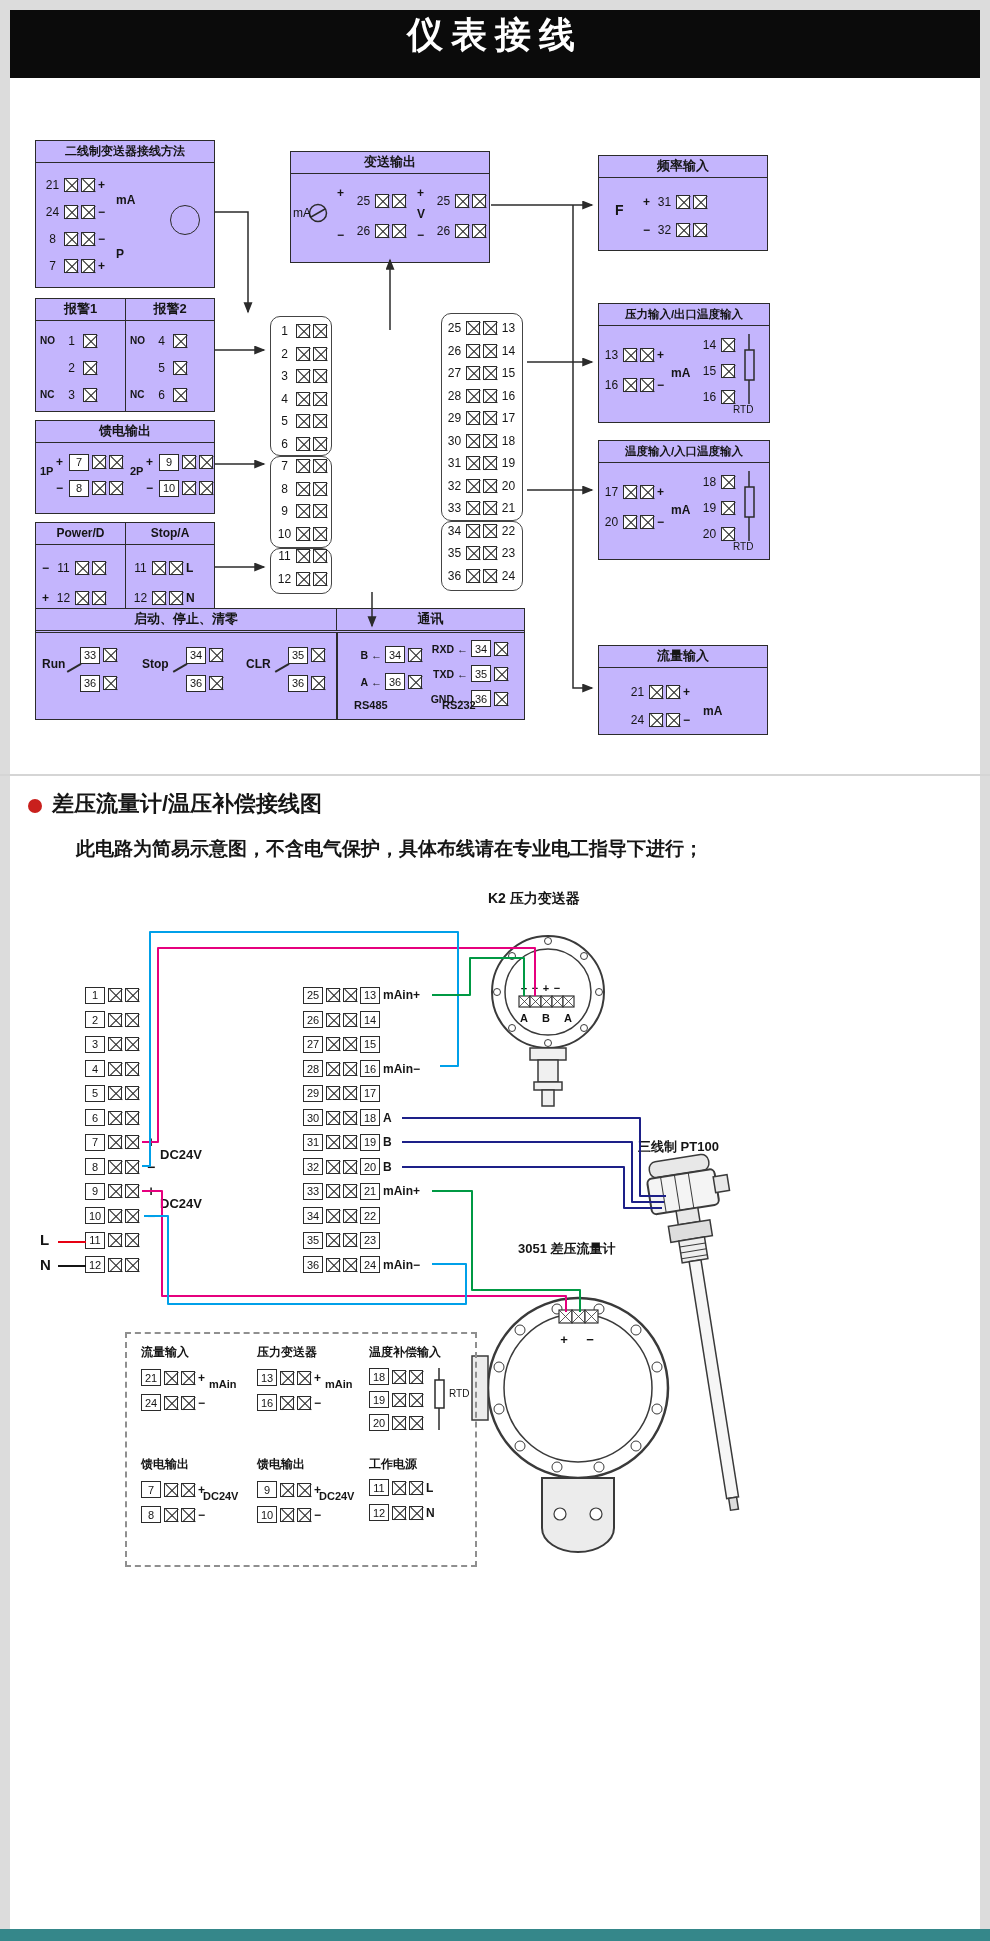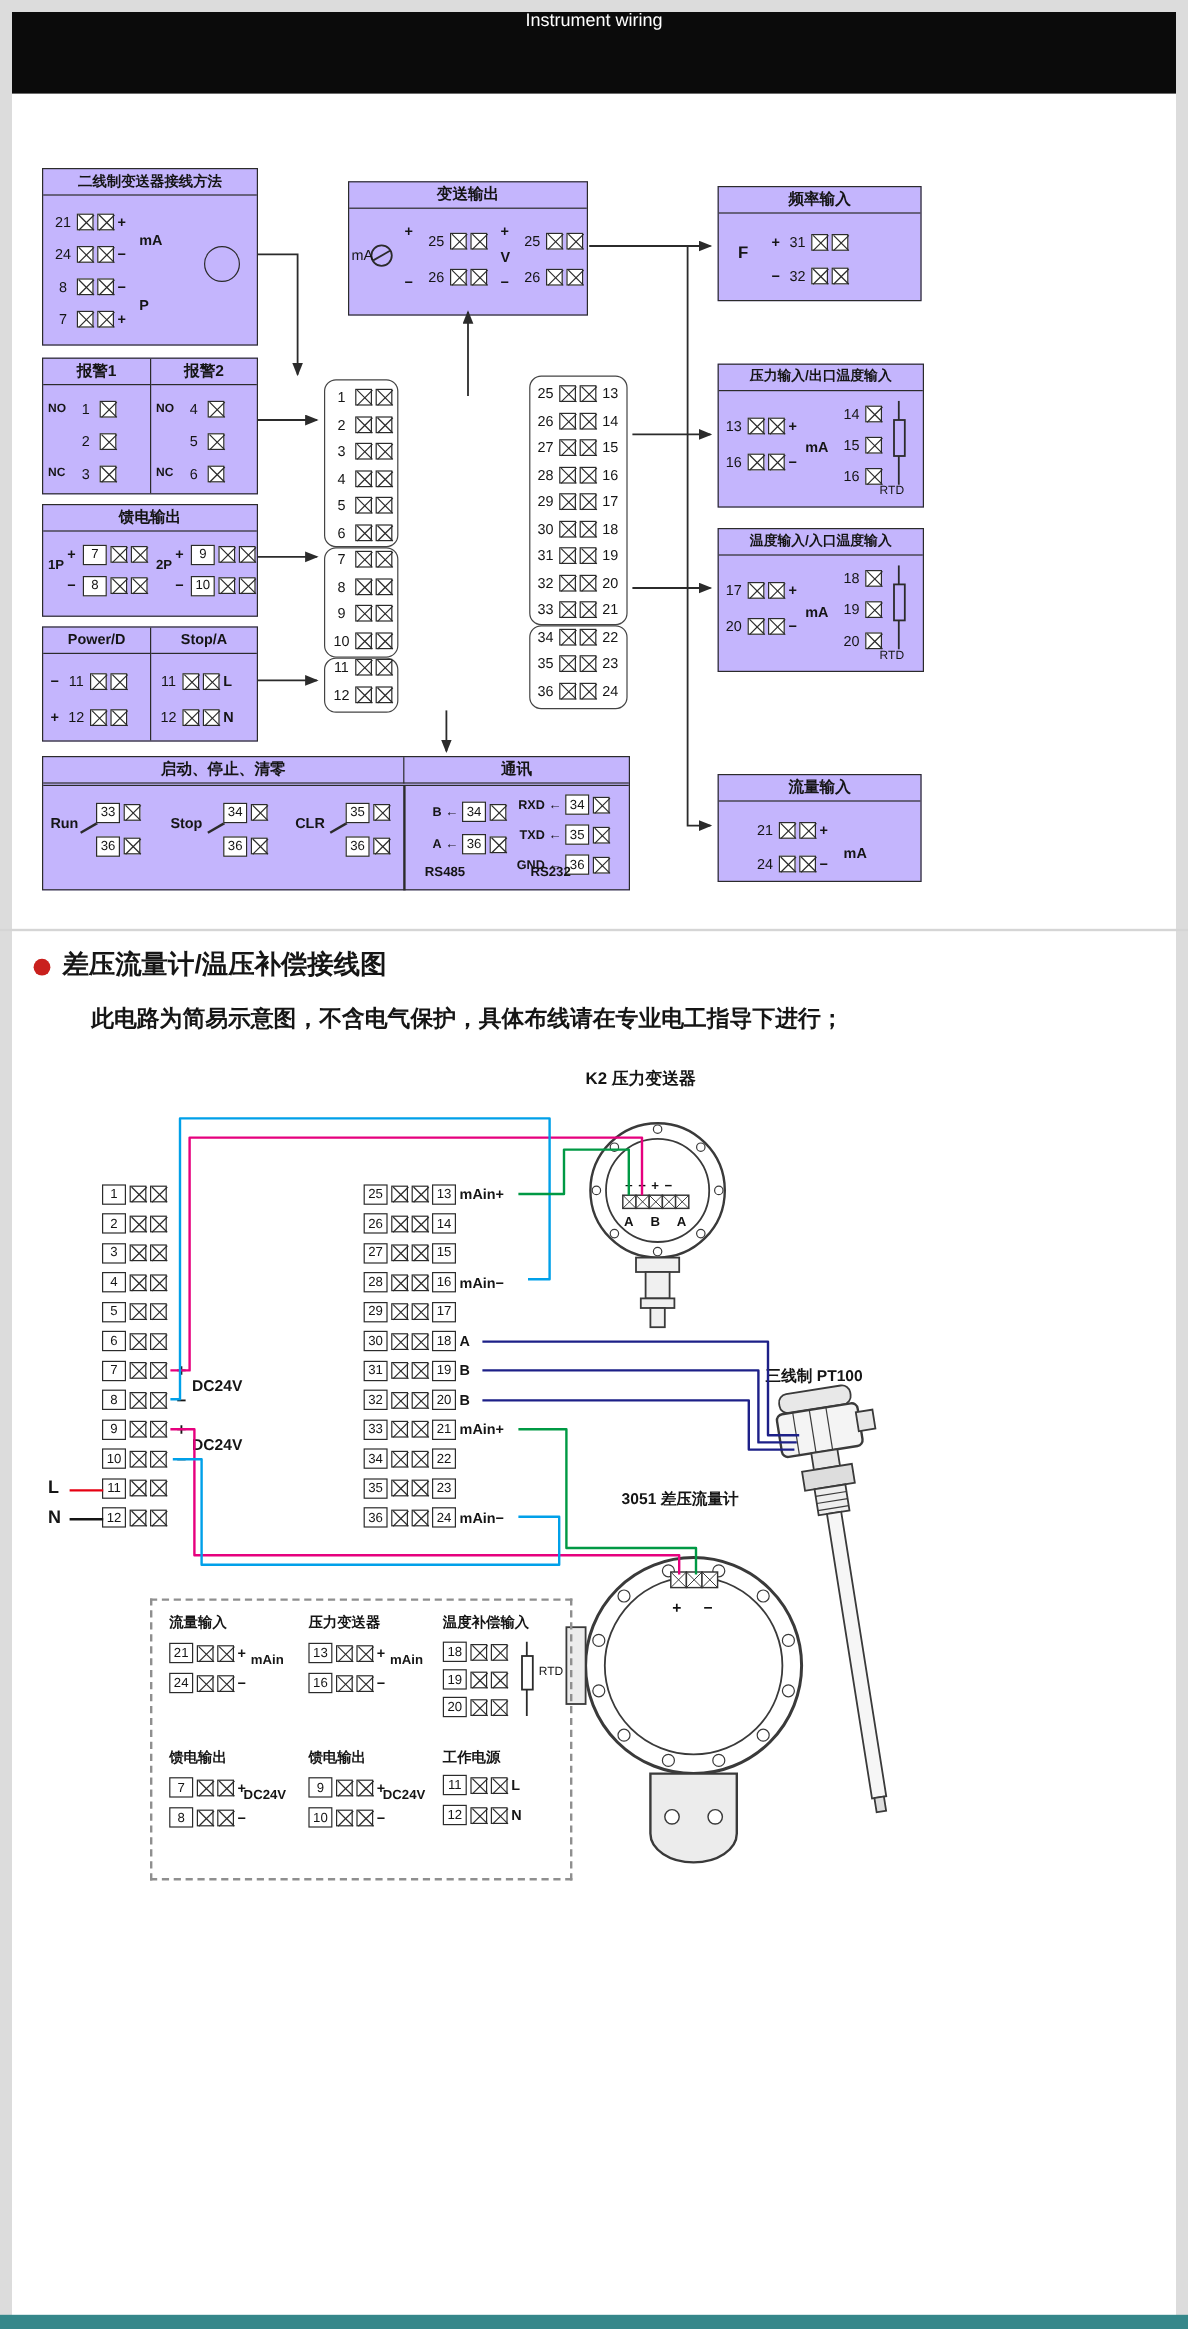--- a/index.html
+++ b/index.html
@@ -37,21 +37,21 @@
 </head>
 <body>
 
 <div class="edge" style="left:0;top:0;width:10px;height:1941px"></div>
 <div class="edge" style="left:980px;top:0;width:10px;height:1941px"></div>
 <div class="edge" style="left:0;top:0;width:990px;height:10px"></div>
 <div class="abs" style="left:0;top:1929px;width:990px;height:12px;background:#35878a"></div>
 <div class="abs" style="left:0;top:774px;width:990px;height:2px;background:#d5d5d5"></div>
 
 <div class="header">
-  <div class="s">Instrument wiring</div>
+  <div class="t">仪表接线</div>
 </div>
 
 <div class="box" style="left:35px;top:140px;width:180px;height:148px">
   <div class="btitle" style="font-size:12px">二线制变送器接线方法</div>
   <div class="abs" style="left:8px;top:30px;--rh:27px">
       <div class="trow">
         <span class="tnum">21</span>
         <span class="term"></span>
         <span class="term"></span>
         <span class="tsign">+</span>
@@ -469,21 +469,21 @@
       </div>
     </div>
   <svg class="abs" style="left:142px;top:30px" width="16" height="72">
     <line x1="8" y1="0" x2="8" y2="16" class="dline"></line>
     <rect x="4" y="16" width="9" height="30" class="dline"></rect>
     <line x1="8" y1="46" x2="8" y2="70" class="dline"></line>
   </svg>
   <span class="lbl" style="left:134px;top:100px;font-size:10px">RTD</span>
 </div>
 
-<div class="box" style="left:35px;top:630px;width:490px;height:112px">
+<div class="box" style="left:35px;top:608px;width:490px;height:112px">
   <div class="split" style="height:24px;border-bottom:1.5px solid #2b2b2b">
     <div style="width:300px;flex:none" class="btitle">启动、停止、清零</div>
     <div style="flex:1" class="btitle">通讯</div>
   </div>
   <div class="abs" style="left:300px;top:24px;width:1.5px;height:86.5px;background:#2b2b2b"></div>
   <span class="lbl b" style="left:6px;top:48px">Run</span>
   <span class="sw" style="left:30px;top:58px"></span>
   <div class="abs" style="left:44px;top:32px;--rh:28px">
       <div class="trow">
         <span class="tnumbox">33</span>

